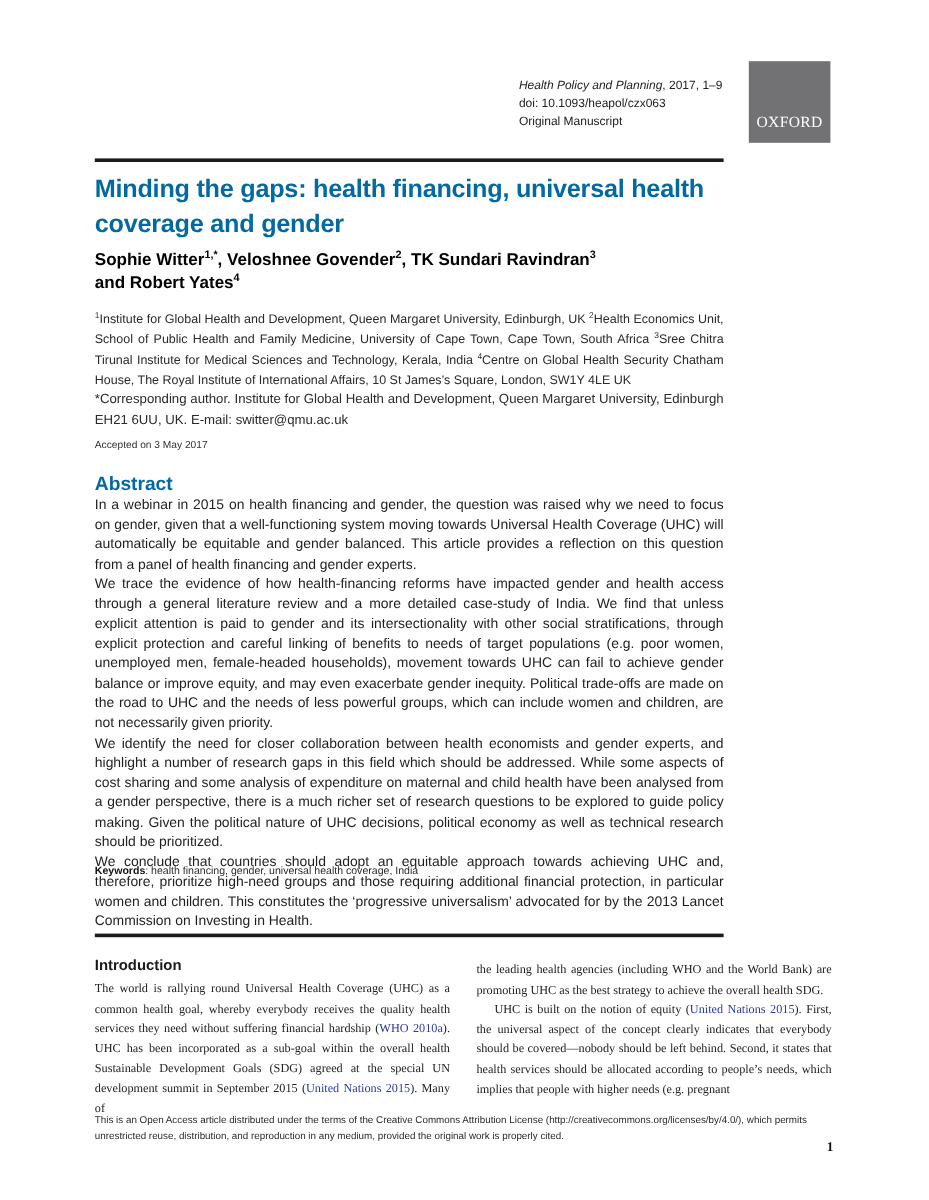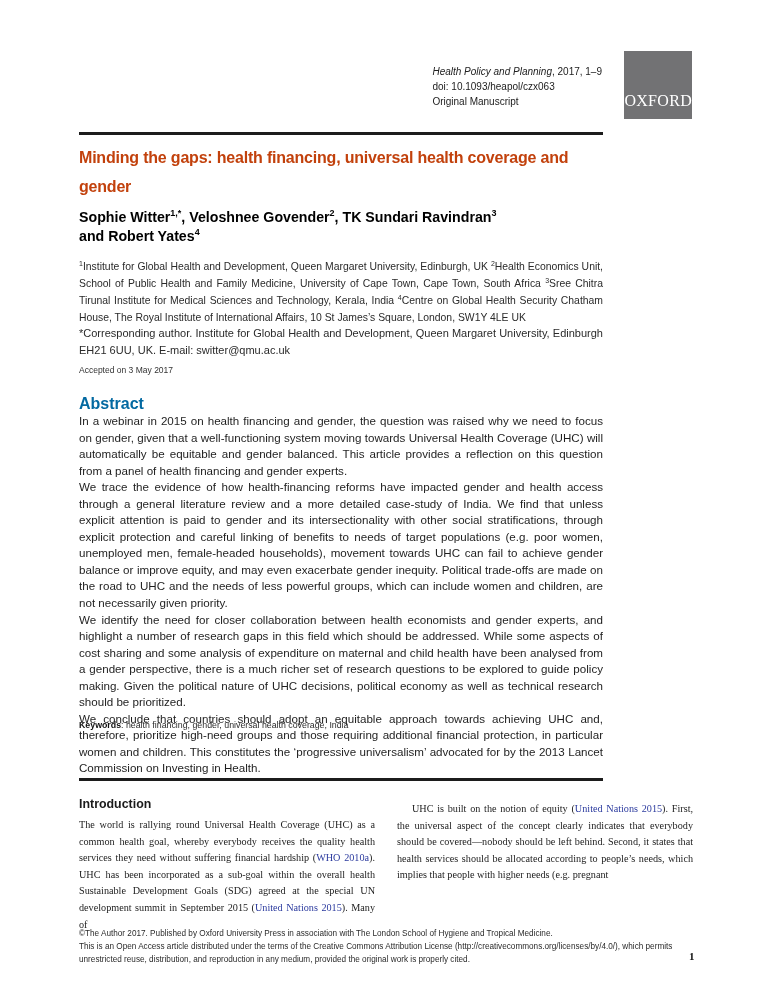--- a/index.html
+++ b/index.html
@@ -4,25 +4,25 @@
 <style>
   html, body { margin: 0; padding: 0; background: #ffffff; }
   body { width: 774px; height: 1000px; position: relative; overflow: hidden; color: #1a1a1a; }
   .sans { font-family: "Liberation Sans", "DejaVu Sans", sans-serif; }
   .serif { font-family: "Liberation Serif", "DejaVu Serif", serif; }
 
   
   .journal-meta { position: absolute; right: 172px; top: 64px; font-size: 10px; line-height: 15px; color: #222; }
   .journal-meta .jname { font-style: italic; }
   .oxford-box { position: absolute; left: 624px; top: 51px; width: 68px; height: 68px; background: #727274; }
-  .oxford-box span { position: absolute; left: 0; right: 0; bottom: 9px; text-align: right; color: #ffffff; font-size: 16px; letter-spacing: 0.3px; }
+  .oxford-box span { position: absolute; left: 0; right: 0; bottom: 9px; text-align: center; color: #ffffff; font-size: 13px; letter-spacing: 0.3px; }
 
   .rule-top { position: absolute; left: 79px; top: 132px; width: 524px; height: 3px; background: #1c1c1c; }
 
-  .title { position: absolute; left: 79px; top: 143px; width: 530px; font-size: 16px; line-height: 29px; font-weight: bold; color: #c2410c; margin: 0; letter-spacing: -0.2px; }
+  .title { position: absolute; left: 79px; top: 143px; width: 530px; font-size: 21px; line-height: 29px; font-weight: bold; color: #0369a1; margin: 0; letter-spacing: -0.2px; }
   .authors { position: absolute; left: 79px; top: 208px; width: 530px; font-size: 14.2px; line-height: 19px; font-weight: bold; color: #000000; }
   .authors sup { font-size: 9px; line-height: 0; vertical-align: 6px; }
 
   .affil { position: absolute; left: 79px; top: 258px; width: 524px; font-size: 10.4px; line-height: 17px; color: #2a2a2a; text-align: justify; }
   .affil sup { font-size: 7px; line-height: 0; vertical-align: 4px; }
   .corresp { position: absolute; left: 79px; top: 325px; width: 524px; font-size: 11px; line-height: 17px; color: #2a2a2a; text-align: justify; }
   .accepted { position: absolute; left: 79px; top: 365px; font-size: 8.5px; color: #333; }
 
   .abstract-head { position: absolute; left: 79px; top: 395px; font-size: 16px; font-weight: bold; color: #0369a1; }
   .abstract-body { position: absolute; left: 79px; top: 413px; width: 524px; font-size: 11.6px; line-height: 16.55px; color: #1e1e1e; }
@@ -84,20 +84,20 @@
 
 <div class="rule-mid"></div>
 
 <div class="intro-head sans">Introduction</div>
 
 <div class="col col-left serif">
   <p><span>The world is rallying round Universal Health Coverage (UHC) as a common health goal, whereby everybody receives the quality health services they need without suffering financial hardship (</span><a class="cite">WHO 2010a</a><span>). UHC has been incorporated as a sub-goal within the overall health Sustainable Development Goals (SDG) agreed at the special UN development summit in September 2015 (</span><a class="cite">United Nations 2015</a><span>). Many of</span></p>
 </div>
 
 <div class="col col-right serif">
+  <p>the leading health agencies (including WHO and the World Bank) are promoting UHC as the best strategy to achieve the overall health SDG.</p>
   <p class="indent"><span>UHC is built on the notion of equity (</span><a class="cite">United Nations 2015</a><span>). First, the universal aspect of the concept clearly indicates that everybody should be covered—nobody should be left behind. Second, it states that health services should be allocated according to people’s needs, which implies that people with higher needs (e.g. pregnant</span></p>
 </div>
 
 <div class="footnote sans">
-  <p>©The Author 2017. Published by Oxford University Press in association with The London School of Hygiene and Tropical Medicine.</p>
   <p>This is an Open Access article distributed under the terms of the Creative Commons Attribution License (http://creativecommons.org/licenses/by/4.0/), which permits unrestricted reuse, distribution, and reproduction in any medium, provided the original work is properly cited.</p>
 </div>
 <div class="page-num serif">1</div>
 
 </body></html>

